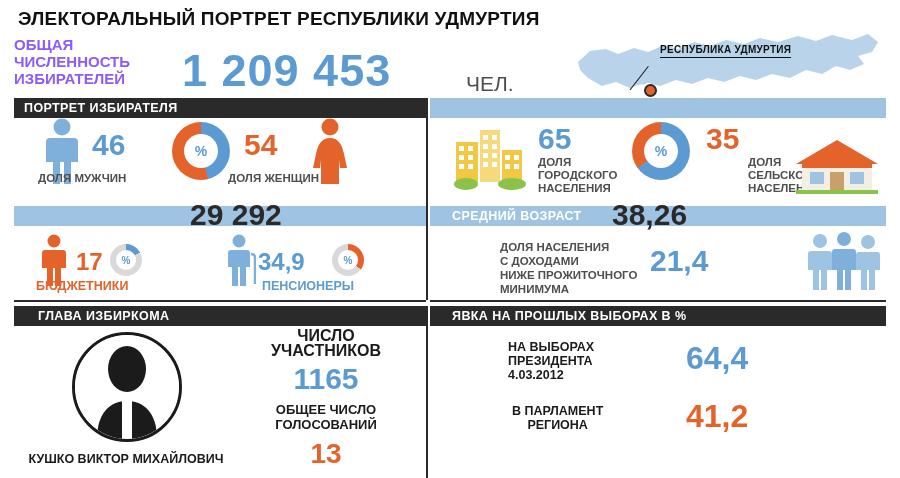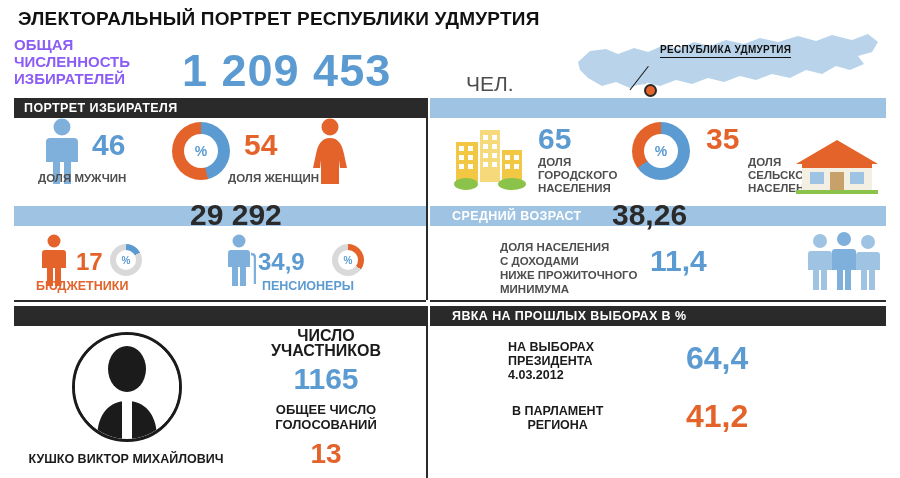--- a/index.html
+++ b/index.html
@@ -350,21 +350,21 @@
     </div>
   </div>
   <div class="abs cap" style="left:262px; top:280px; color:#5b9bd1; font-size:12.5px;">ПЕНСИОНЕРЫ</div>
 
   <div class="abs cap" style="left:474px; top:240px; color:#4e4e4e; line-height:14px;margin-left:26px;">
     <div>ДОЛЯ НАСЕЛЕНИЯ</div>
     <div>С ДОХОДАМИ</div>
     <div>НИЖЕ ПРОЖИТОЧНОГО</div>
     <div>МИНИМУМА</div>
   </div>
-  <div class="abs" style="left:650px; top:244px; font-size:30px; font-weight:bold; color:#5b9bd1;">11,4</div>
+  <div class="abs" style="left:650px; top:244px; font-size:30px; font-weight:bold; color:#5b9bd1;">21,4</div>
 
   <div class="abs" style="left:808px; top:232px;">
     <svg width="84" height="58" viewBox="0 0 84 58">
       <g fill="#9fc3e2">
         <circle cx="12" cy="9" r="7"></circle>
         <path d="M3,19 h18 a3,3 0 0 1 3,3 v16 h-5 v20 h-6 v-20 h-2 v20 h-6 v-20 h-5 v-16 a3,3 0 0 1 3,-3 z"></path>
       </g>
       <g fill="#7fb0db">
         <circle cx="36" cy="7" r="7"></circle>
         <path d="M27,17 h18 a3,3 0 0 1 3,3 v18 h-5 v20 h-6 v-20 h-2 v20 h-6 v-20 h-5 v-18 a3,3 0 0 1 3,-3 z"></path>
@@ -372,20 +372,21 @@
       <g fill="#9fc3e2">
         <circle cx="60" cy="10" r="7"></circle>
         <path d="M51,20 h18 a3,3 0 0 1 3,3 v15 h-5 v20 h-6 v-20 h-2 v20 h-6 v-20 h-5 v-15 a3,3 0 0 1 3,-3 z"></path>
       </g>
     </svg>
   </div>
 
   <div class="vdiv" style="left:426px; top:200px; height:100px;"></div>
 
   <div class="bar-dark" style="left:14px; top:306px; width:412px;"></div>
+  <div class="bar-label" style="left:38px; top:306px;">ГЛАВА ИЗБИРКОМА</div>
 
   <div class="bar-dark" style="left:430px; top:306px; width:456px;"></div>
   <div class="bar-label" style="left:452px; top:306px;">ЯВКА НА ПРОШЛЫХ ВЫБОРАХ В %</div>
 
   <div class="portrait">
     <svg width="104" height="104" viewBox="0 0 104 104">
       <circle cx="52" cy="52" r="52" fill="#ffffff"></circle>
       <ellipse cx="52" cy="34" rx="19" ry="23" fill="#1b1b1b"></ellipse>
       <path d="M22,104 c0,-26 13,-38 30,-38 c17,0 30,12 30,38 z" fill="#1b1b1b"></path>
       <rect x="47" y="66" width="10" height="38" fill="#ffffff"></rect>

